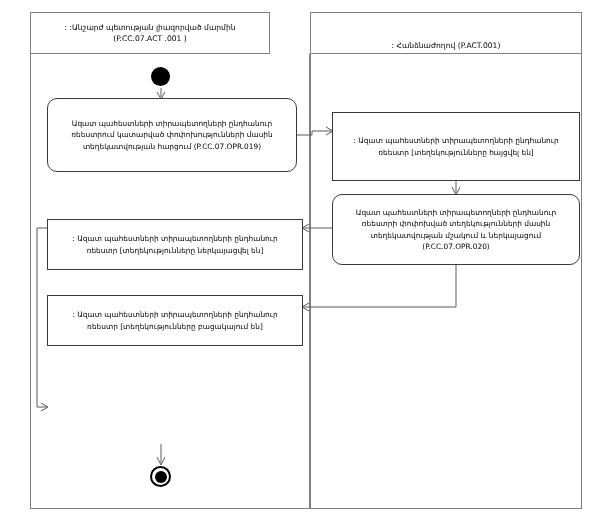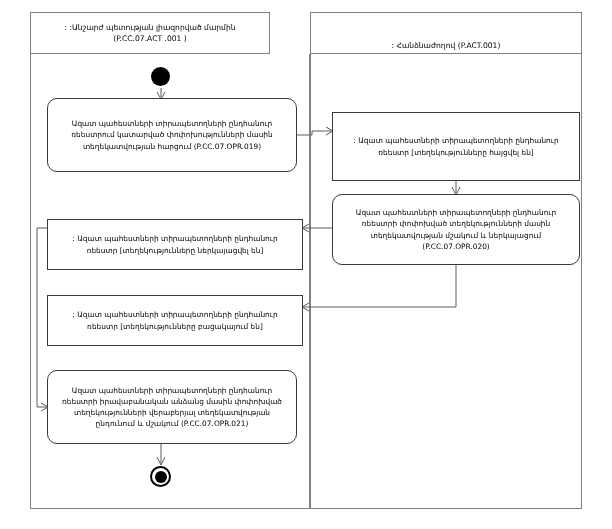--- a/index.html
+++ b/index.html
@@ -170,23 +170,20 @@
   </div>
 
   <div class="node state" style="left:47px; top:203px; width:256px; height:51px;">
     <span>: Ազատ պահեստների տիրապետողների ընդհանուր ռեեստր [տեղեկությունները ներկայացվել են]</span>
   </div>
 
   <div class="node state" style="left:47px; top:279px; width:256px; height:51px;">
     <span>: Ազատ պահեստների տիրապետողների ընդհանուր ռեեստր [տեղեկությունները բացակայում են]</span>
   </div>
 
-  <div class="node action" style="left:47px; top:370px; width:250px; height:74px;">
-    <span>Ազատ պահեստների տիրապետողների ընդհանուր ռեեստրի իրավաբանական անձանց մասին փոփոխված տեղեկությունների վերաբերյալ տեղեկատվության ընդունում և մշակում (P.CC.07.OPR.021)</span>
-  </div>
 
   <div class="node state" style="left:332px; top:96px; width:248px; height:69px;">
     <span>: Ազատ պահեստների տիրապետողների ընդհանուր ռեեստր [տեղեկությունները հայցվել են]</span>
   </div>
 
   <div class="node action" style="left:332px; top:194px; width:248px; height:71px;">
     <span>Ազատ պահեստների տիրապետողների ընդհանուր ռեեստրի փոփոխված տեղեկությունների մասին տեղեկատվության մշակում և ներկայացում (P.CC.07.OPR.020)</span>
   </div>
 
   <div class="final-node" style="left:150px; top:466px;"></div>

